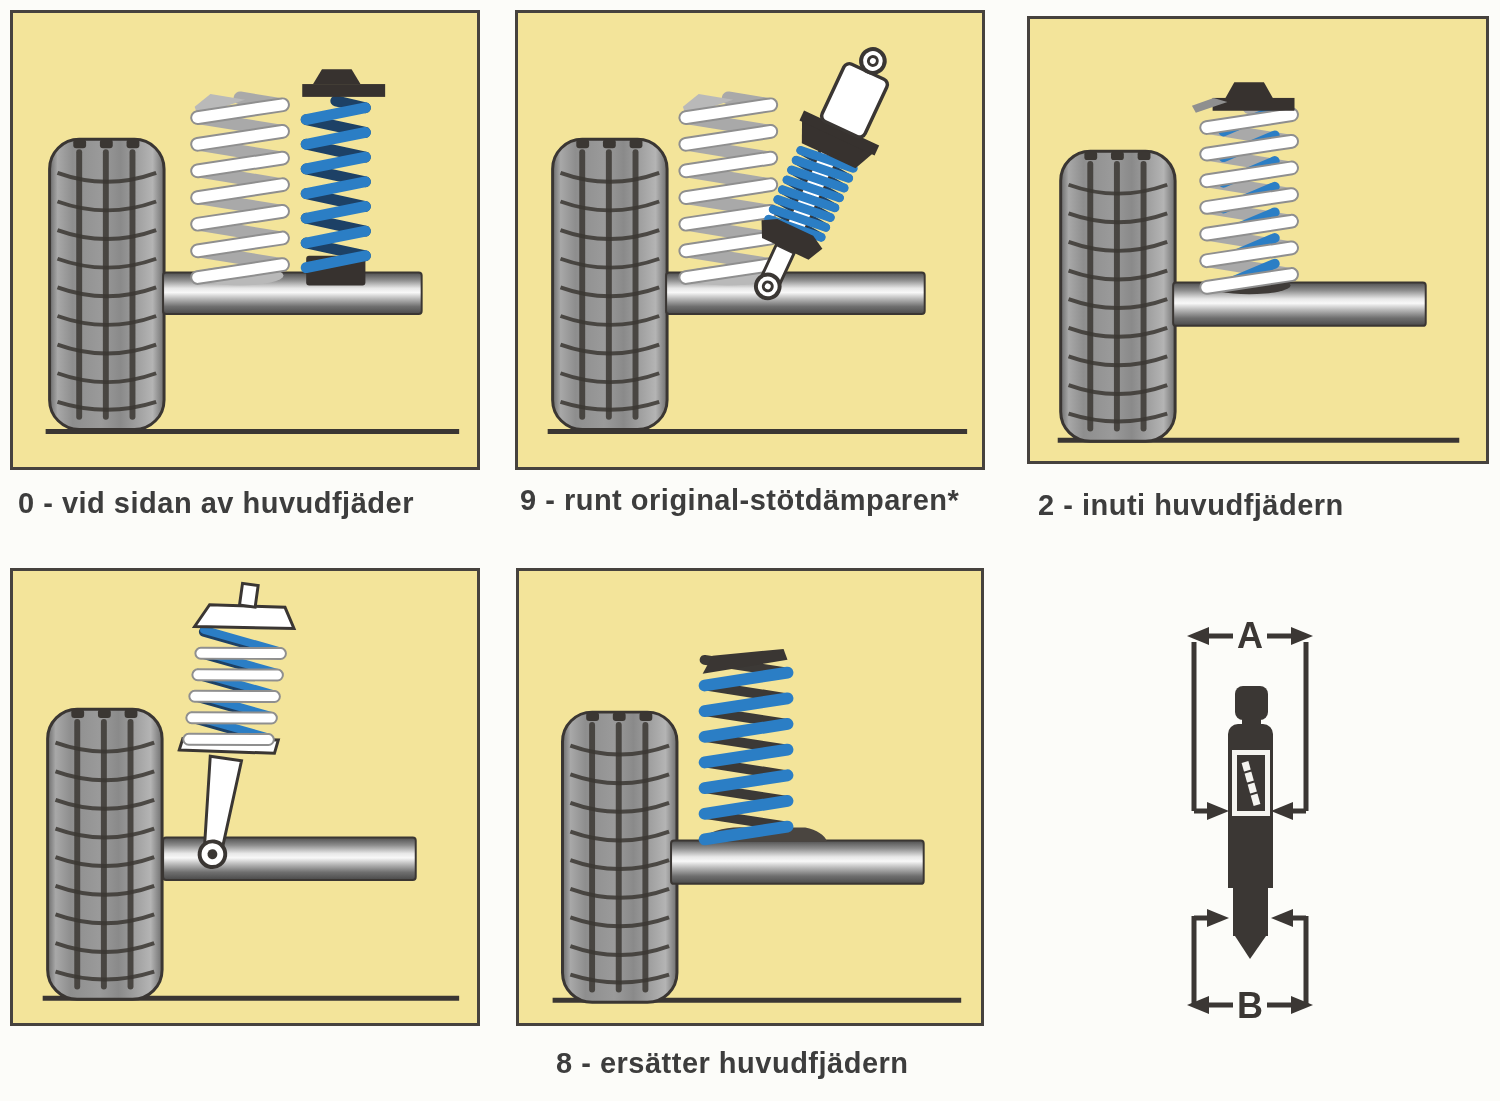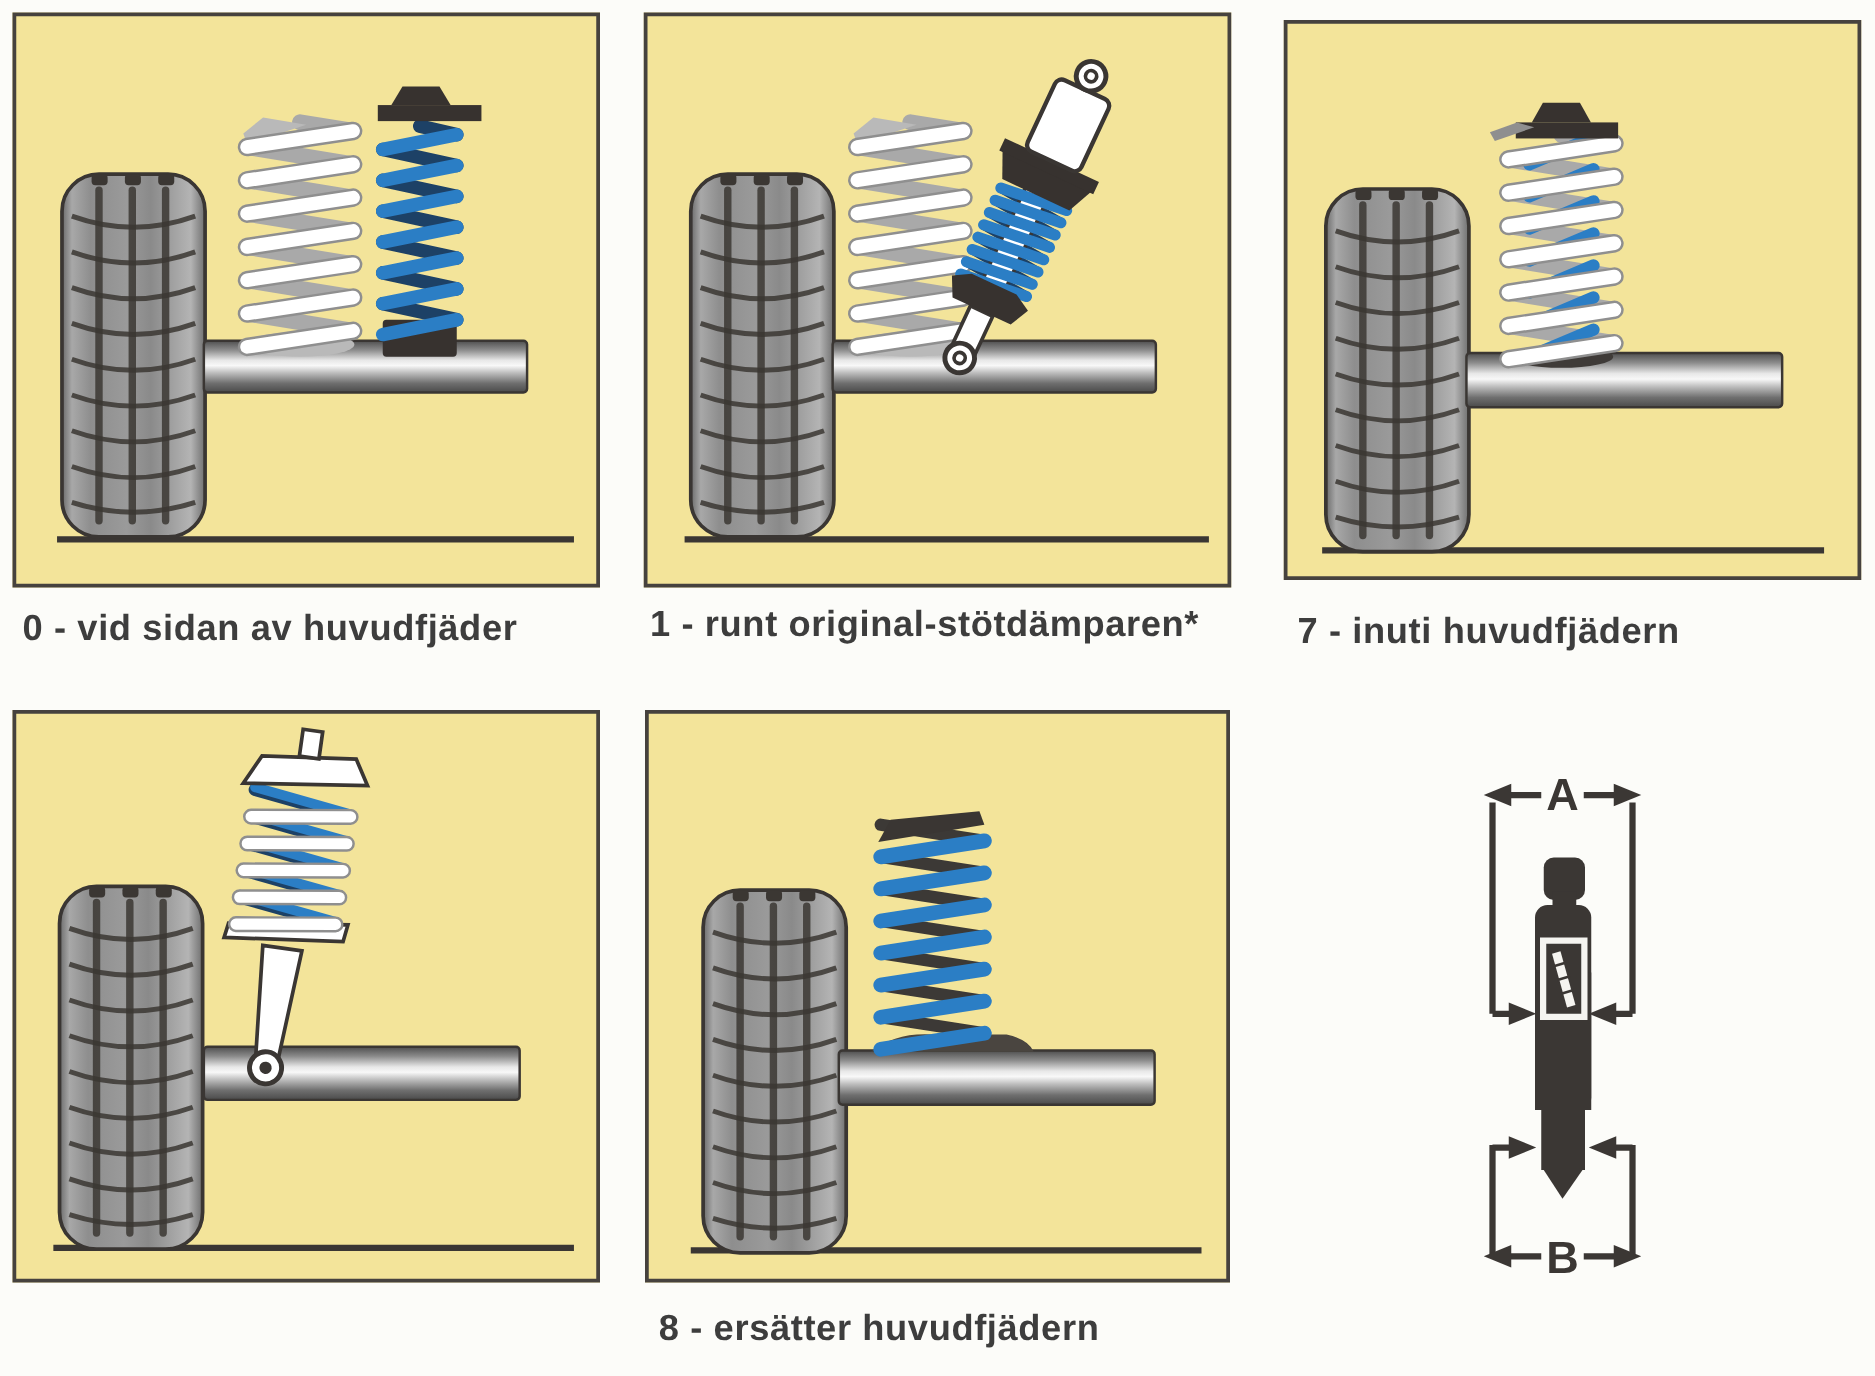--- a/index.html
+++ b/index.html
@@ -173,23 +173,23 @@
       <path d="M180 274 Q200 258 230 260 L290 260 Q308 264 312 274 Z" fill="#4a4540"></path>
       <g>
         <path class="coil-back-dark" d="M272 259 L188 246 M272 233 L188 220 M272 207 L188 194 M272 181 L188 168 M272 155 L188 142 M272 129 L188 116 M272 103 L188 90"></path>
         <path class="coil-front-blue" style="stroke-width:12" d="M188 272 L272 259 M188 246 L272 233 M188 220 L272 207 M188 194 L272 181 M188 168 L272 155 M188 142 L272 129 M188 116 L272 103"></path>
       </g>
       <polygon points="186,104 272,90 268,79 196,86" fill="#3a3633"></polygon>
     </svg>
   </figure>
 
   <div class="caption" style="left:18px;top:487px;">0 - vid sidan av huvudfjäder</div>
-  <div class="caption" style="left:520px;top:484px;">1 - runt original-stötdämparen*</div>
-  <div class="caption" style="left:1038px;top:489px;">7 - inuti huvudfjädern</div>
-  <div class="caption" style="left:527px;top:1047px;">8 - ersätter huvudfjädern</div>
+  <div class="caption" style="left:520px;top:484px;">9 - runt original-stötdämparen*</div>
+  <div class="caption" style="left:1038px;top:489px;">2 - inuti huvudfjädern</div>
+  <div class="caption" style="left:556px;top:1047px;">8 - ersätter huvudfjädern</div>
 
   <div class="dim-figure">
     <svg viewBox="0 0 180 430">
 
       <g>
         <rect x="72" y="88" width="33" height="34" rx="8" fill="#3b3734"></rect>
         <rect x="79" y="115" width="19" height="14" fill="#3b3734"></rect>
         <rect x="65" y="126" width="45" height="164" rx="10" fill="#3b3734"></rect>
         <rect x="65" y="180" width="45" height="110" fill="#3b3734"></rect>
         <g>

